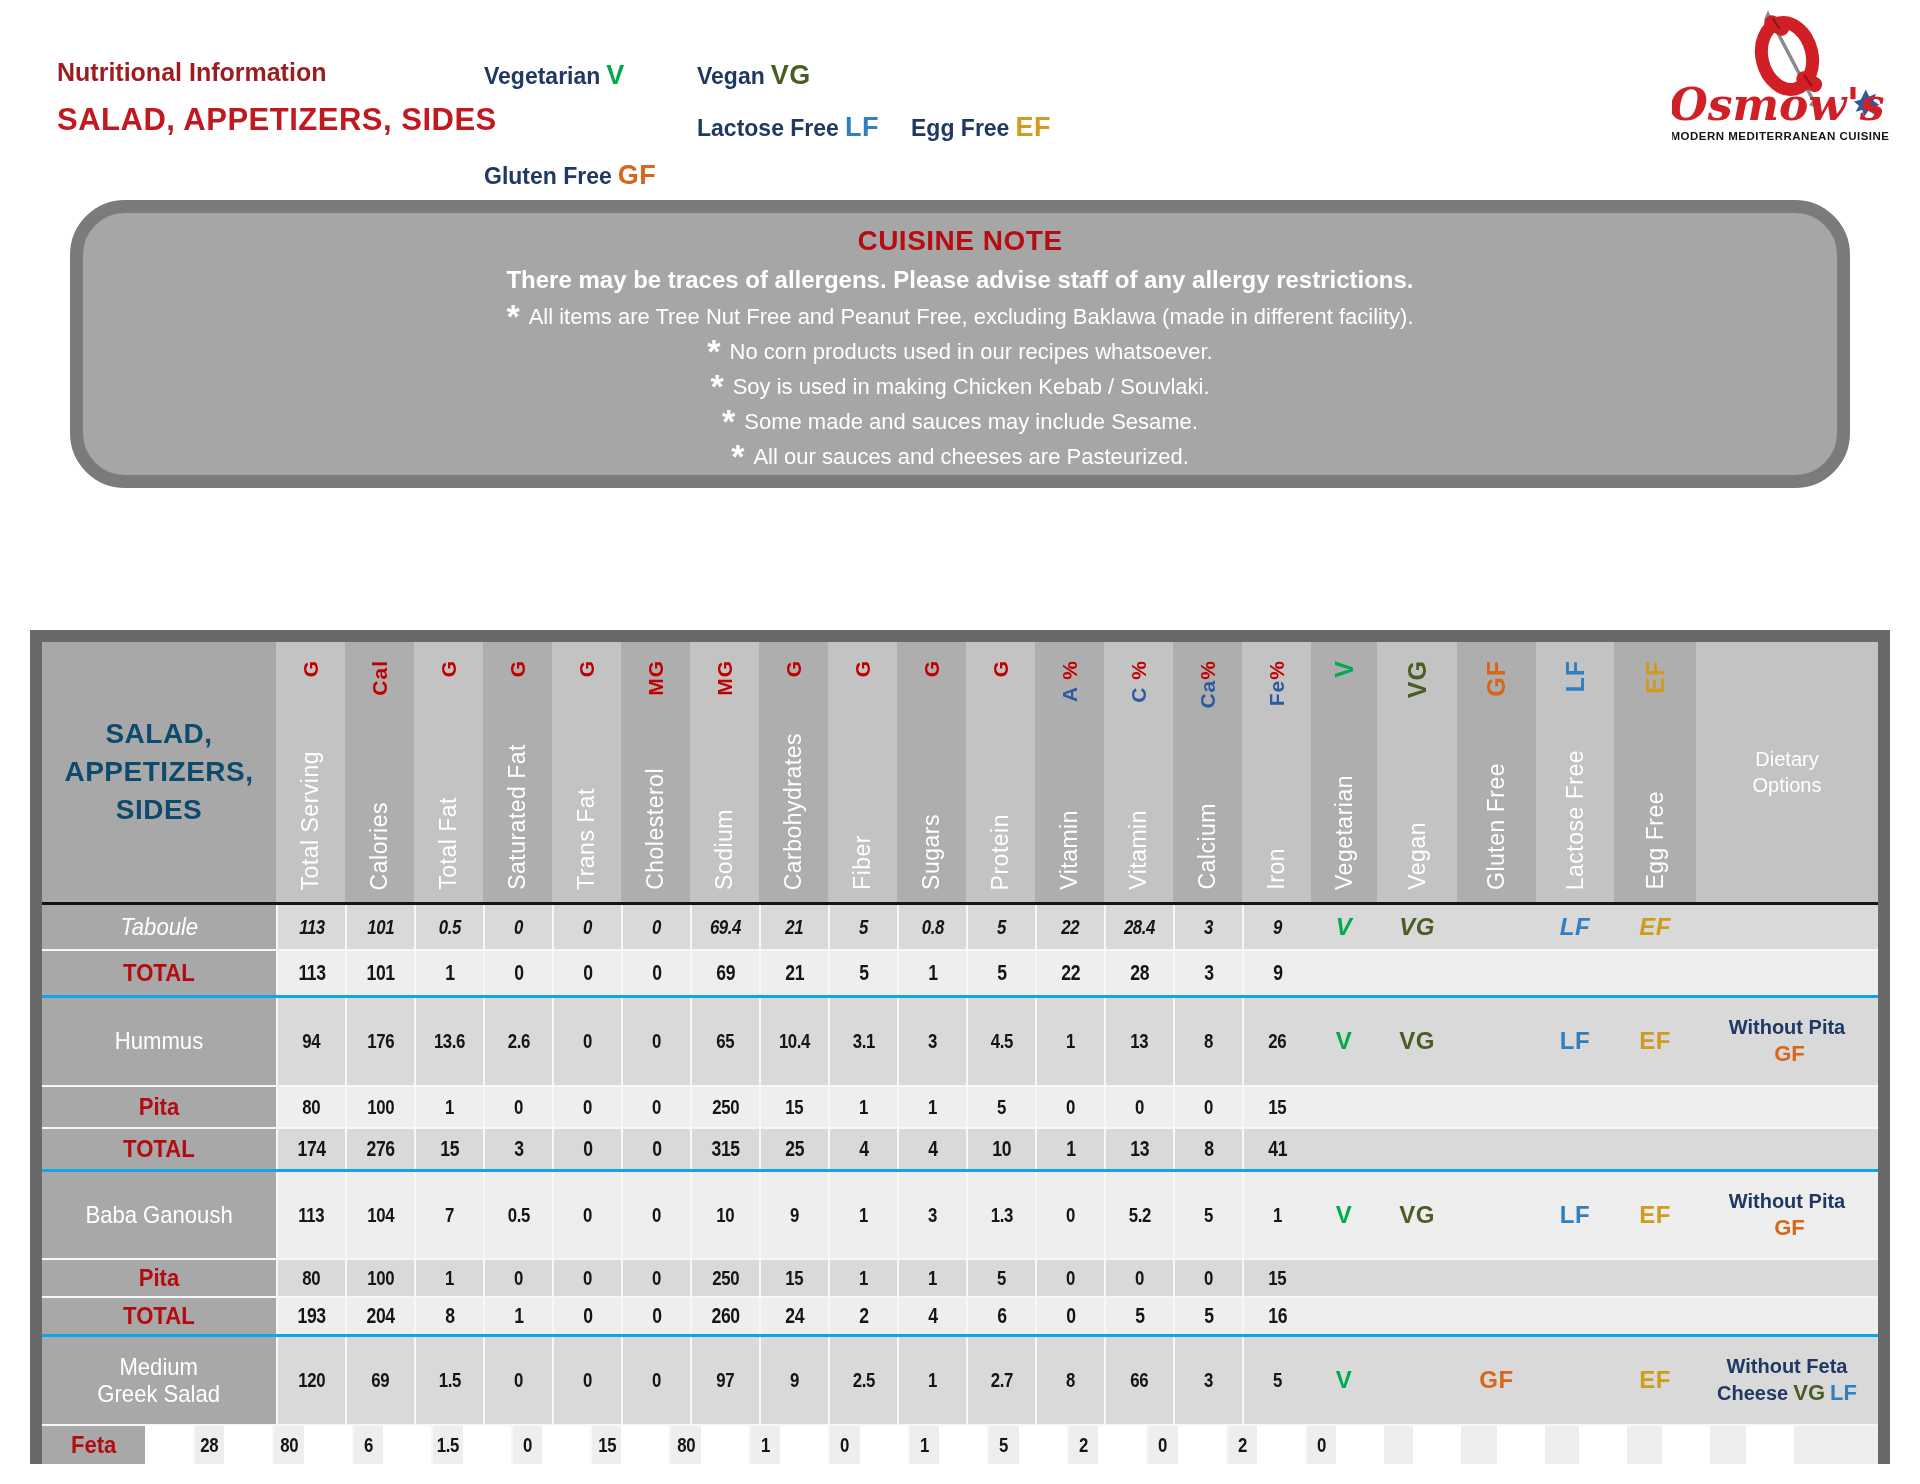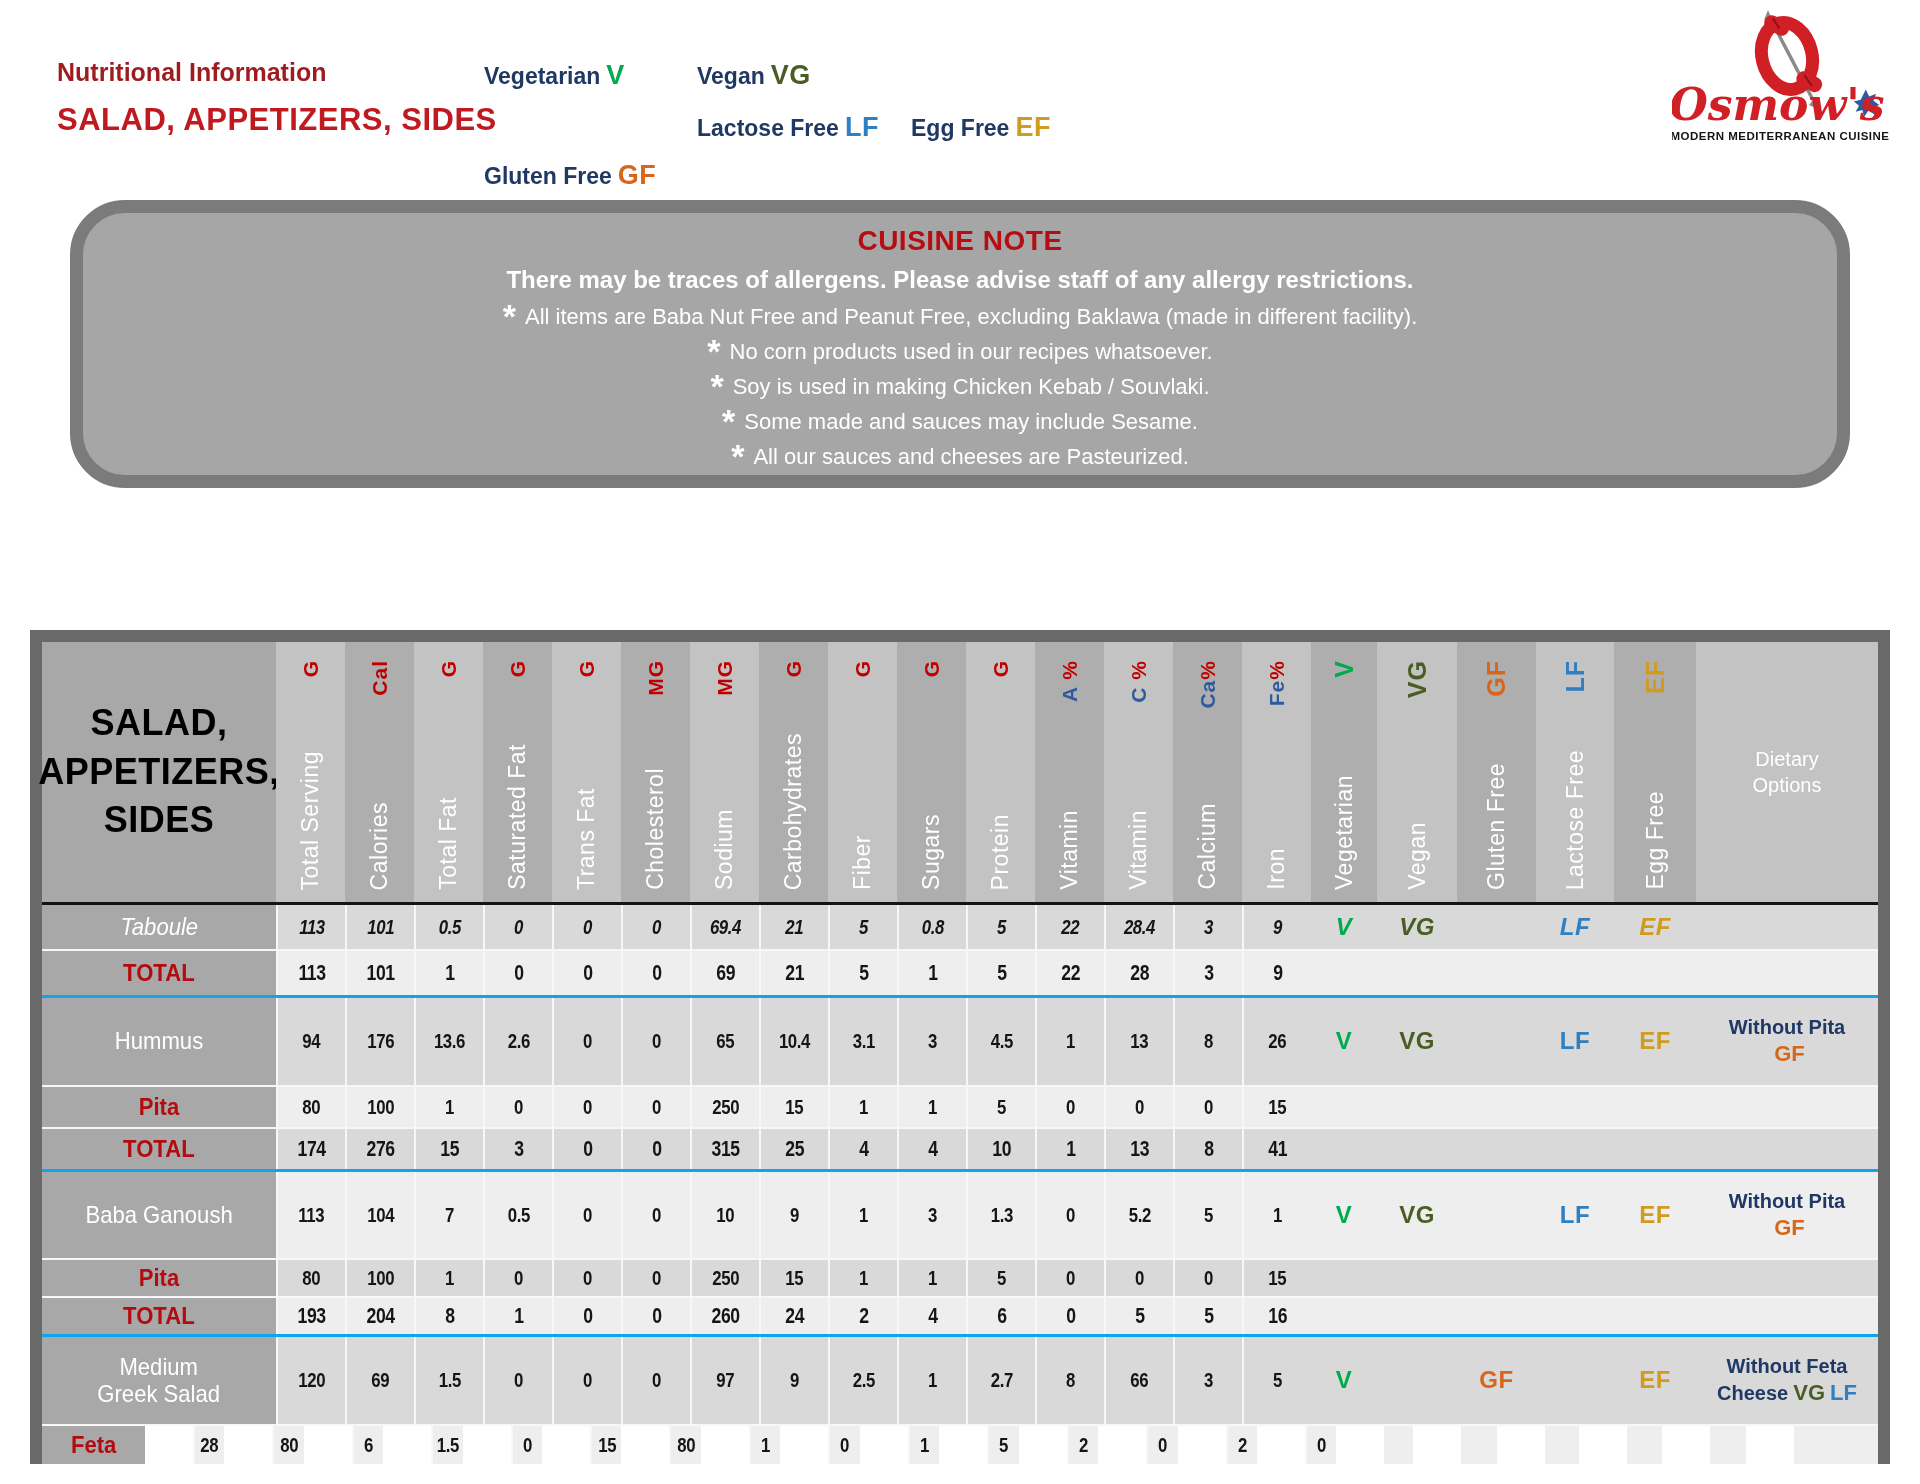--- a/index.html
+++ b/index.html
@@ -29,21 +29,21 @@
     border:12px solid #696969;border-bottom:none;background:#fff;}
   .thead{display:flex;height:260px;border-bottom:3px solid #141414;}
   .hcell{display:flex;flex-direction:column;align-items:center;justify-content:space-between;
     box-sizing:border-box;padding:18px 0 12px;}
   .hcell.light{background:#c3c3c3;} .hcell.dark{background:#aeaeae;}
   .vtx{writing-mode:vertical-rl;transform:rotate(180deg);}
   .hname{color:#fff;font-size:23px;letter-spacing:.5px;}
   .hunit{font-weight:800;font-size:21px;letter-spacing:1px;}
   .hcode{font-weight:800;font-size:25px;letter-spacing:1px;}
   .hcell-name{width:234px;background:#a8a8a8;display:flex;align-items:center;justify-content:center;}
-  .cat{color:#000000;font-weight:800;font-size:36px;text-align:center;white-space:pre-line;line-height:1.35;letter-spacing:.5px;}
+  .cat{color:#0c4a6e;font-weight:800;font-size:28px;text-align:center;white-space:pre-line;line-height:1.35;letter-spacing:.5px;}
   .hcell-diet{width:182px;background:#c3c3c3;display:flex;align-items:center;justify-content:center;}
   .hdiet-label{color:#fff;font-size:20px;text-align:center;width:110px;line-height:1.3;}
 
   .tbody{display:flex;flex-direction:column;}
   .brow{display:flex;align-items:stretch;border-top:2px solid #f7f7f7;}
   .brow:first-child{border-top:none;font-style:italic;}
   .brow.gs{border-top:3px solid #0ea5e9;}
   .brow.rd .bgc{background:#d9d9d9;} .brow.rl .bgc{background:#eeeeee;}
   .tbody .brow:nth-child(1){min-height:44px;}
   .tbody .brow:nth-child(2){min-height:44px;}
@@ -110,21 +110,21 @@
       <text x="105" y="112" text-anchor="middle" font-family="DejaVu Serif, serif" font-style="italic" font-weight="bold" font-size="44" fill="#d11f26">Osmow's</text>
       <text x="108" y="132" text-anchor="middle" font-family="Liberation Sans, sans-serif" font-weight="bold" font-size="11.5" letter-spacing="0.5" fill="#141414">MODERN MEDITERRANEAN CUISINE</text>
     </svg>
   </div>
 
   <div class="advisory">
     <div class="adv-title">CUISINE NOTE</div>
     <div class="adv-intro">There may be traces of allergens. Please advise staff of any allergy restrictions.</div>
     <div class="bullet">
         <span class="ast">*</span>
-        <span>All items are Baba Nut Free and Peanut Free, excluding Baklawa (made in different facility).</span>
+        <span>All items are Tree Nut Free and Peanut Free, excluding Baklawa (made in different facility).</span>
       </div>
     <div class="bullet">
         <span class="ast">*</span>
         <span>No corn products used in our recipes whatsoever.</span>
       </div>
     <div class="bullet">
         <span class="ast">*</span>
         <span>Soy is used in making Chicken Kebab / Souvlaki.</span>
       </div>
     <div class="bullet">

